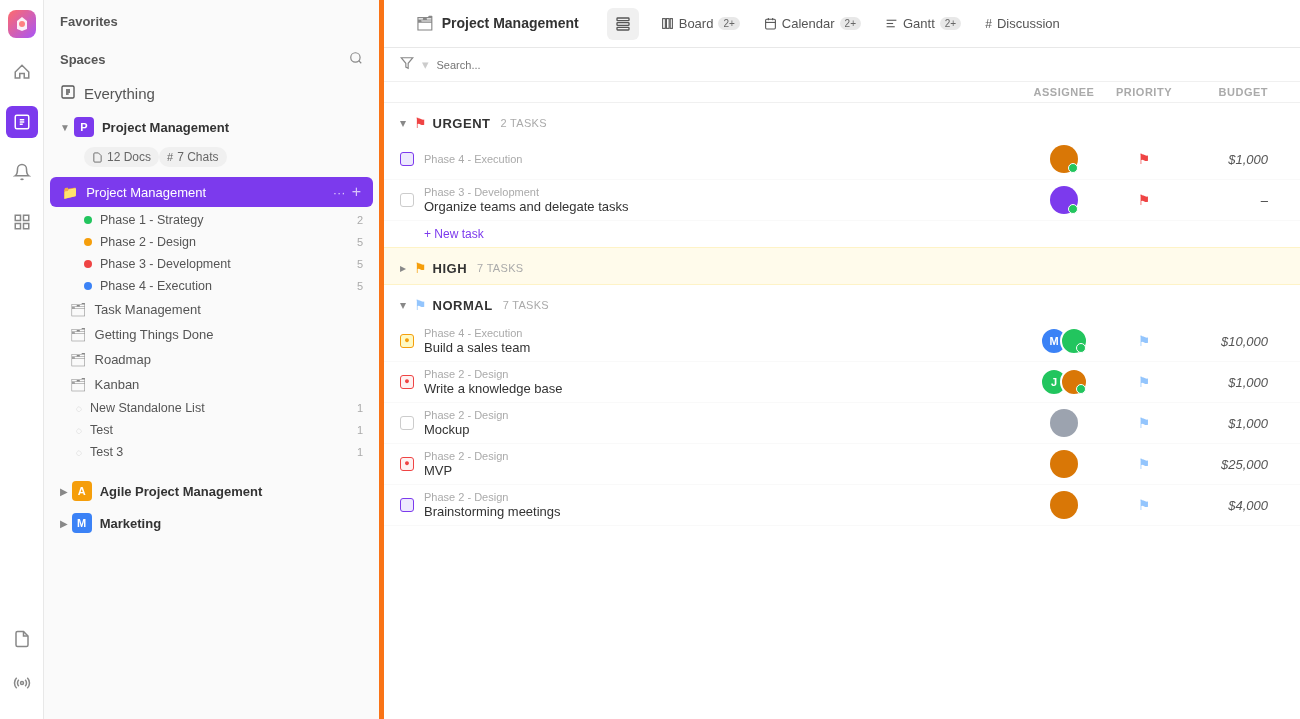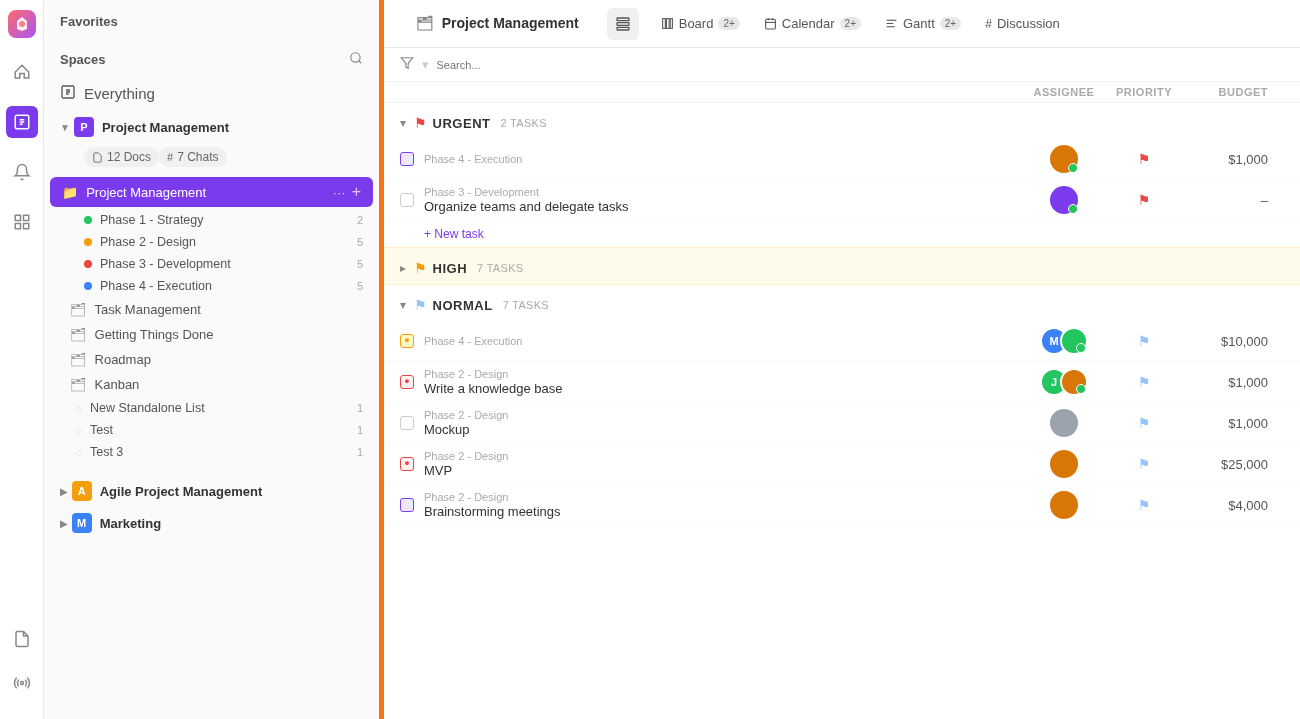--- a/index.html
+++ b/index.html
@@ -262,21 +262,21 @@
       border-radius: 3px;
       margin-right: 10px;
       flex-shrink: 0;
     }
     .task-checkbox.blue { border-color: #7c3aed; background: #ede9fe; }
     .task-info { flex: 1; }
     .task-phase { font-size: 11px; color: #aaa; margin-bottom: 1px; }
     .task-name { font-size: 13px; color: #333; font-weight: 500; }
     .task-assignee { width: 80px; display: flex; justify-content: center; }
     .task-priority { width: 80px; display: flex; justify-content: center; }
-    .task-budget { width: 100px; text-align: right; padding-right: 16px; font-size: 13px; color: #555; }
+    .task-budget { width: 100px; text-align: right; padding-right: 16px; font-size: 13px; color: #555; font-style: italic; }
 
     .avatar {
       width: 28px; height: 28px;
       border-radius: 50%;
       display: flex; align-items: center; justify-content: center;
       font-size: 11px; font-weight: bold; color: white;
       flex-shrink: 0;
     }
     .avatar-stack { display: flex; }
     .avatar-stack .avatar:last-child { margin-left: -8px; }
@@ -594,20 +594,21 @@
       <span class="section-title">NORMAL</span>
       <span class="section-count">7 TASKS</span>
     </div>
 
     <div class="task-row">
       <div class="task-checkbox" style="border-color:#f59e0b;background:#fef9c3;">
         <span style="font-size:9px;color:#f59e0b;display:flex;align-items:center;justify-content:center;">●</span>
       </div>
       <div class="task-info">
         <div class="task-phase">Phase 4 - Execution</div>
+        <div class="task-name">Build a sales team</div>
       </div>
       <div class="task-assignee">
         <div class="avatar-stack">
           <div class="avatar" style="background:#3b82f6;border:2px solid white;">M</div>
           <div class="avatar avatar-online" style="background:#22c55e;border:2px solid white;"></div>
         </div>
       </div>
       <div class="task-priority">
         <span class="flag-icon flag-light">⚑</span>
       </div>

